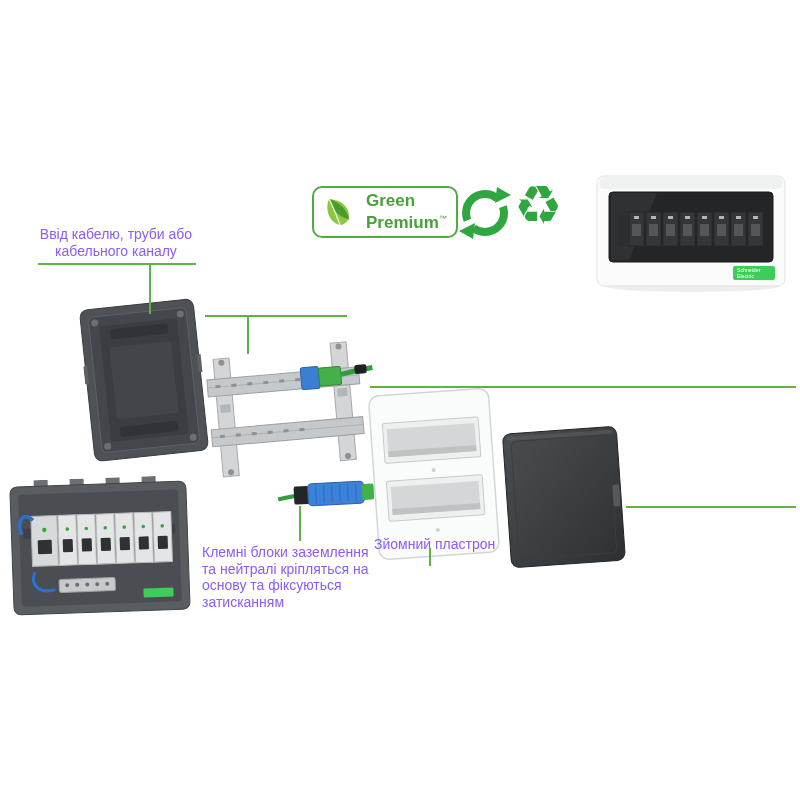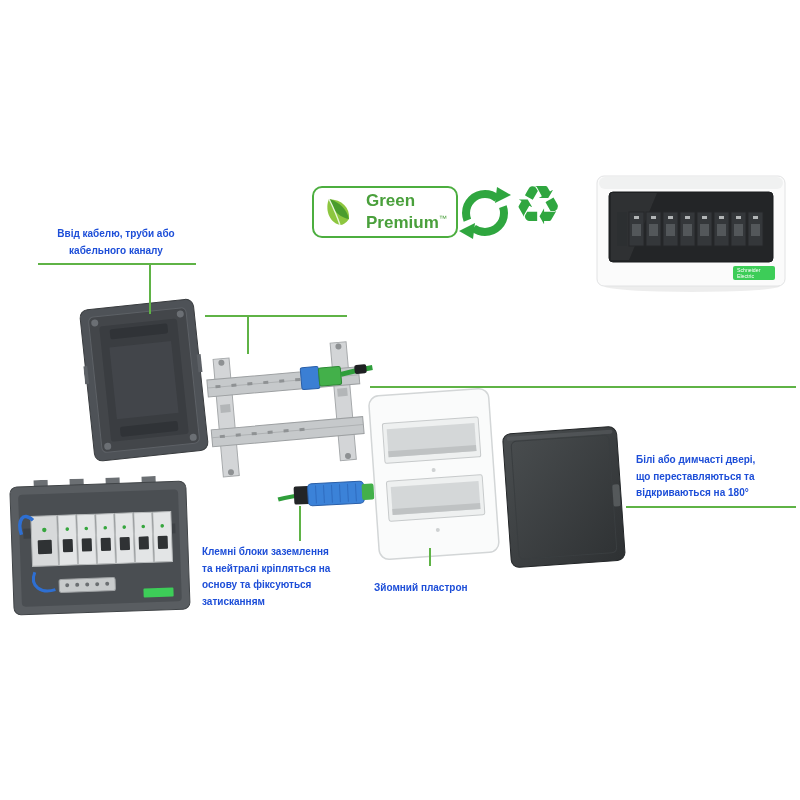--- a/index.html
+++ b/index.html
@@ -1,19 +1,19 @@
 <!DOCTYPE html>
 <html><head>
 <meta charset="utf-8">
 <style>
   html,body{margin:0;padding:0;background:#fff;}
   .canvas{position:relative;width:800px;height:800px;background:#ffffff;overflow:hidden;
           font-family:"Liberation Sans","DejaVu Sans",sans-serif;color:#3e4346;}
   .abs{position:absolute;}
-  .ann{position:absolute;font-size:10px;line-height:16.5px;color:#1d4ed8;white-space:pre-line;font-weight:bold;}
+  .ann{position:absolute;font-size:14px;line-height:16.5px;color:#8b5cf6;white-space:pre-line;}
   .ann.center{text-align:center;}
   .gp-badge{position:absolute;left:312px;top:186px;width:146px;height:52px;
             border:2px solid #4cae3f;border-radius:10px;background:#fff;
             display:flex;align-items:center;gap:6px;padding:0 6px;box-sizing:border-box;}
   .gp-text{display:flex;flex-direction:column;justify-content:center;line-height:18px;
            font-size:17px;font-weight:600;color:#4aa03c;}
   .gp-text sup{font-size:8px;font-weight:400;vertical-align:super;}
   .mobius{position:absolute;left:514px;top:178px;font-size:54px;line-height:56px;color:#2fa63f;
           font-family:"DejaVu Sans",sans-serif;}
 </style>
@@ -233,30 +233,27 @@
         <circle cx="98" cy="106" r="2"></circle>
     </g>
     <rect x="134" y="112" width="30" height="9" rx="1" fill="#3dcd58"></rect>
   </svg>
 
   <div class="ann center" style="left:36px;top:226px;width:160px;">Ввід кабелю, труби або
 кабельного каналу</div>
 
 
 
-  <div class="ann" style="left:636px;top:452px;width:160px;">Білі або димчасті двері,
-що переставляються та
-відкриваються на 180°</div>
 
   <div class="ann" style="left:202px;top:544px;width:172px;">Клемні блоки заземлення
 та нейтралі кріпляться на
 основу та фіксуються
 затисканням</div>
 
-  <div class="ann" style="left:374px;top:580px;width:130px;">Зйомний пластрон</div>
+  <div class="ann" style="left:374px;top:536px;width:130px;">Зйомний пластрон</div>
 
   <svg class="abs" style="left:0;top:0;pointer-events:none;" width="800" height="800" viewBox="0 0 800 800">
     <g stroke="#5fb346" stroke-width="2" fill="none">
       <line x1="38" y1="264" x2="196" y2="264"></line>
       <line x1="150" y1="264" x2="150" y2="314"></line>
       <line x1="205" y1="316" x2="347" y2="316"></line>
       <line x1="248" y1="316" x2="248" y2="354"></line>
       <line x1="370" y1="387" x2="796" y2="387"></line>
       <line x1="626" y1="507" x2="796" y2="507"></line>
       <line x1="300" y1="506" x2="300" y2="541"></line>

